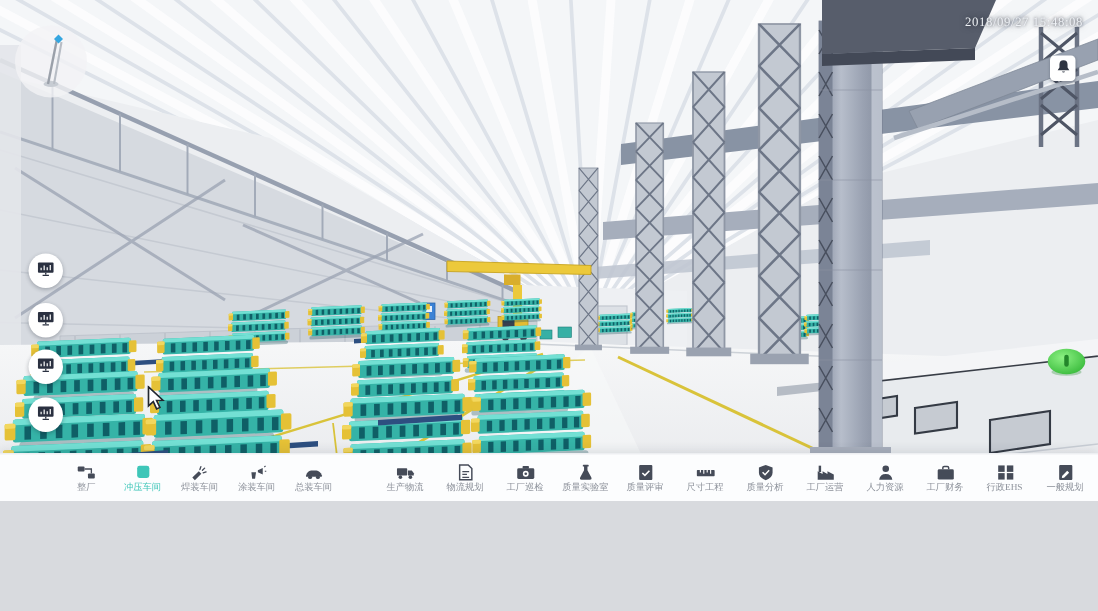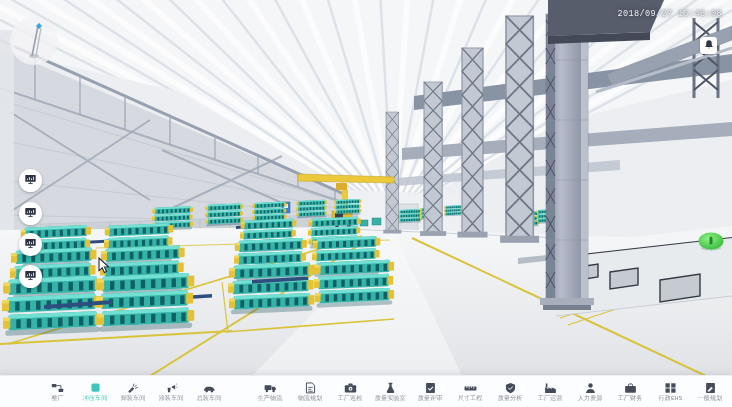--- a/index.html
+++ b/index.html
@@ -1,17 +1,17 @@
 <!DOCTYPE html>
 <html><head>
 <meta charset="utf-8">
 <style>
   html,body{margin:0;padding:0;background:#d8dade;}
-  .screen{position:relative;width:732px;height:407px;overflow:hidden;background:#404040;
-    font-family:Liberation Mono, monospace;}
+  .screen{position:relative;width:732px;height:334px;overflow:hidden;background:#404040;
+    font-family:Liberation Serif, serif;}
   .scene-wrap{position:absolute;left:0;top:0;right:0;bottom:31px;}
   .scene-wrap svg{display:block;}
   
   .timestamp{position:absolute;top:9px;right:10px;font-size:8.5px;letter-spacing:.4px;
     color:#eef1f5;text-shadow:0 0 2px rgba(55,60,72,.9),0 0 4px rgba(55,60,72,.5);z-index:5;}
   .bell-btn{position:absolute;top:37px;right:15px;width:17px;height:17px;border:none;padding:0;
     background:#fff;border-radius:3px;box-shadow:0 1px 2px rgba(20,25,40,.3);
     display:flex;align-items:center;justify-content:center;cursor:pointer;z-index:5;}
   .compass{position:absolute;left:8px;top:15px;width:52px;height:52px;z-index:4;}
   .marker-btn{position:absolute;left:19px;width:23px;height:23px;border:none;padding:0;border-radius:50%;

